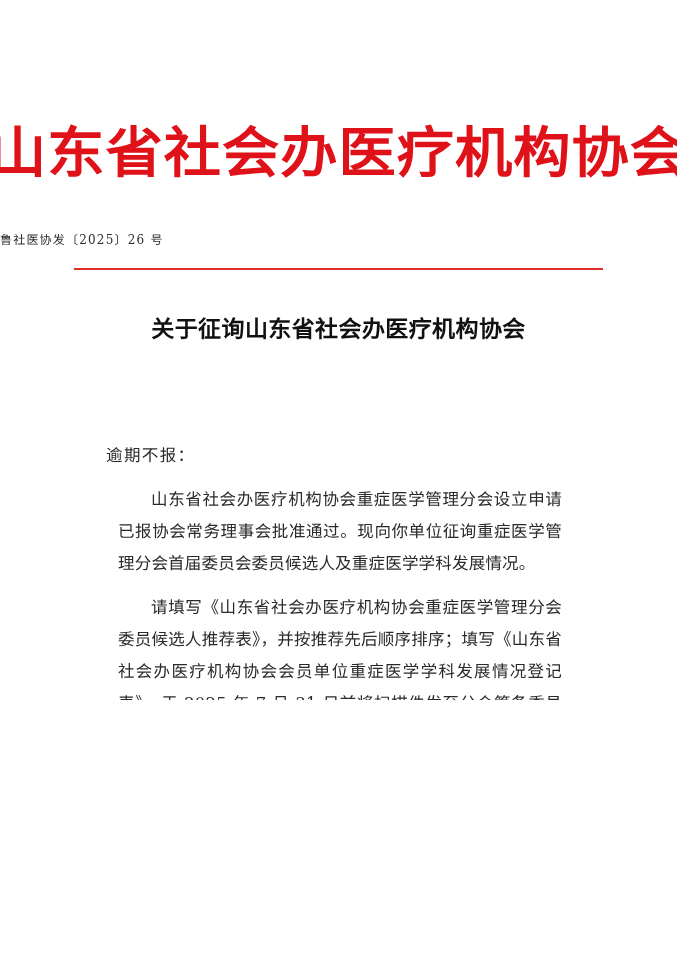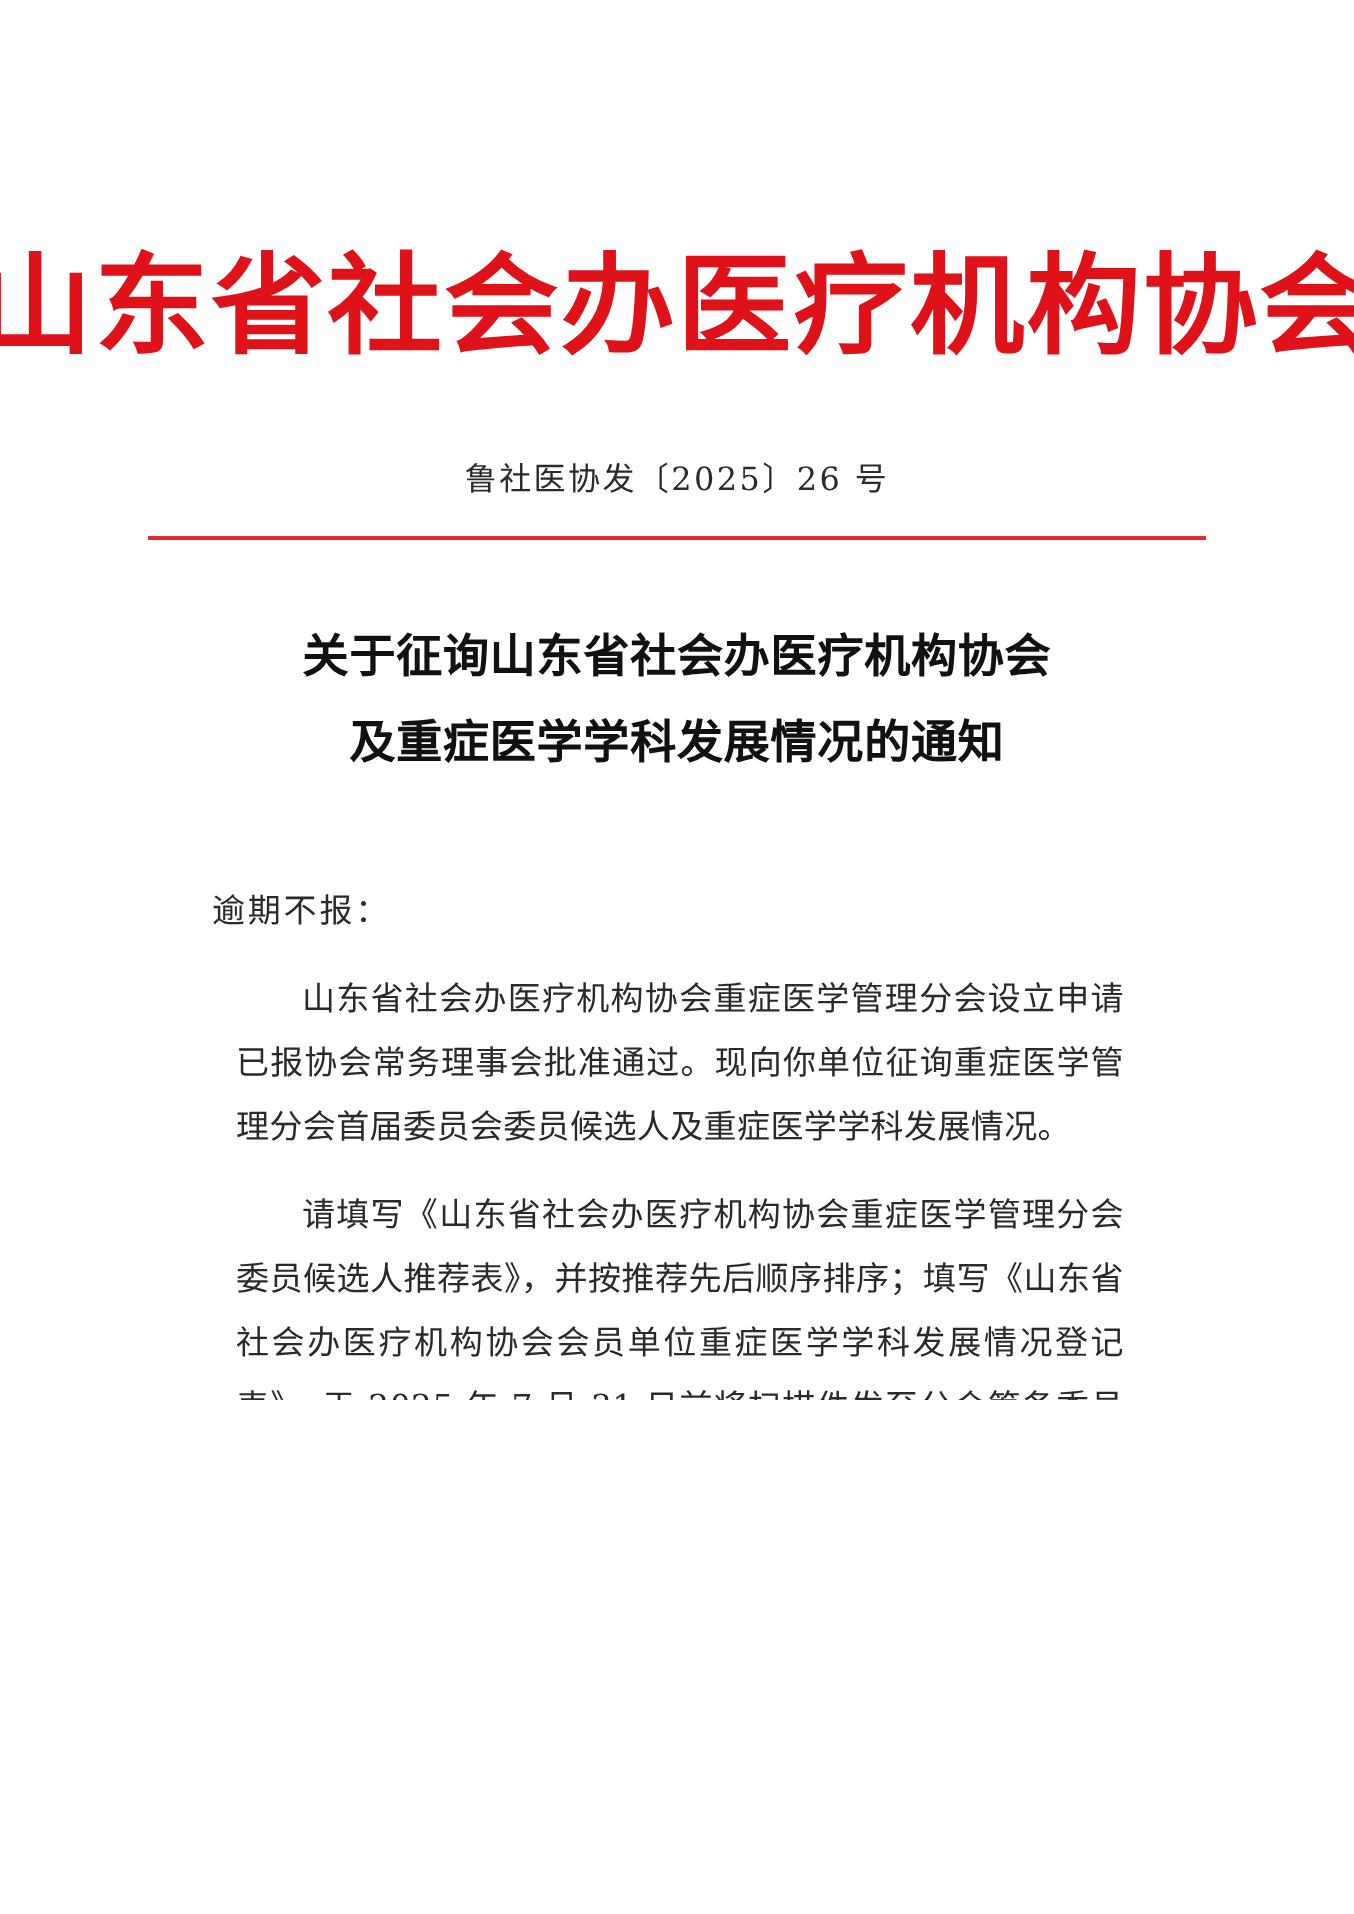--- a/index.html
+++ b/index.html
@@ -37,24 +37,23 @@
     transform: scaleX(1.04);
     transform-origin: 50% 50%;
   }
 
   
   .doc-number {
     position: absolute;
     left: 0;
     top: 228px;
     width: 677px;
-    text-align: center;
     color: #2b2b2b;
     font-family: "DejaVu Serif", "Liberation Serif", serif;
-    font-size: 16px;
+    font-size: 12px;
     line-height: 24px;
     letter-spacing: 1.2px;
     white-space: nowrap;
   }
 
   
   .red-rule {
     position: absolute;
     left: 74px;
     top: 268px;
@@ -122,21 +121,20 @@
 <div class="page">
 
   <div class="letterhead">山东省社会办医疗机构协会</div>
 
   <div class="doc-number">鲁社医协发〔2025〕26 号</div>
 
   <div class="red-rule"></div>
 
   <div class="doc-title">
     <span class="tline">关于征询山东省社会办医疗机构协会</span>
-    <span class="tline">及重症医学学科发展情况的通知</span>
   </div>
 
   <div class="body-block">
     <p class="salutation">逾期不报：</p>
     <p class="para">山东省社会办医疗机构协会重症医学管理分会设立申请已报协会常务理事会批准通过。现向你单位征询重症医学管理分会首届委员会委员候选人及重症医学学科发展情况。</p>
     <p class="para">请填写《山东省社会办医疗机构协会重症医学管理分会委员候选人推荐表》，并按推荐先后顺序排序；填写《山东省社会办医疗机构协会会员单位重症医学学科发展情况登记表》。于 2025 年 7 月 31 日前将扫描件发至分会筹备委员会邮箱。逾期不报，视为自动放弃委员资格。</p>
   </div>
 
   <div class="page-number">- 1 -</div>
 

